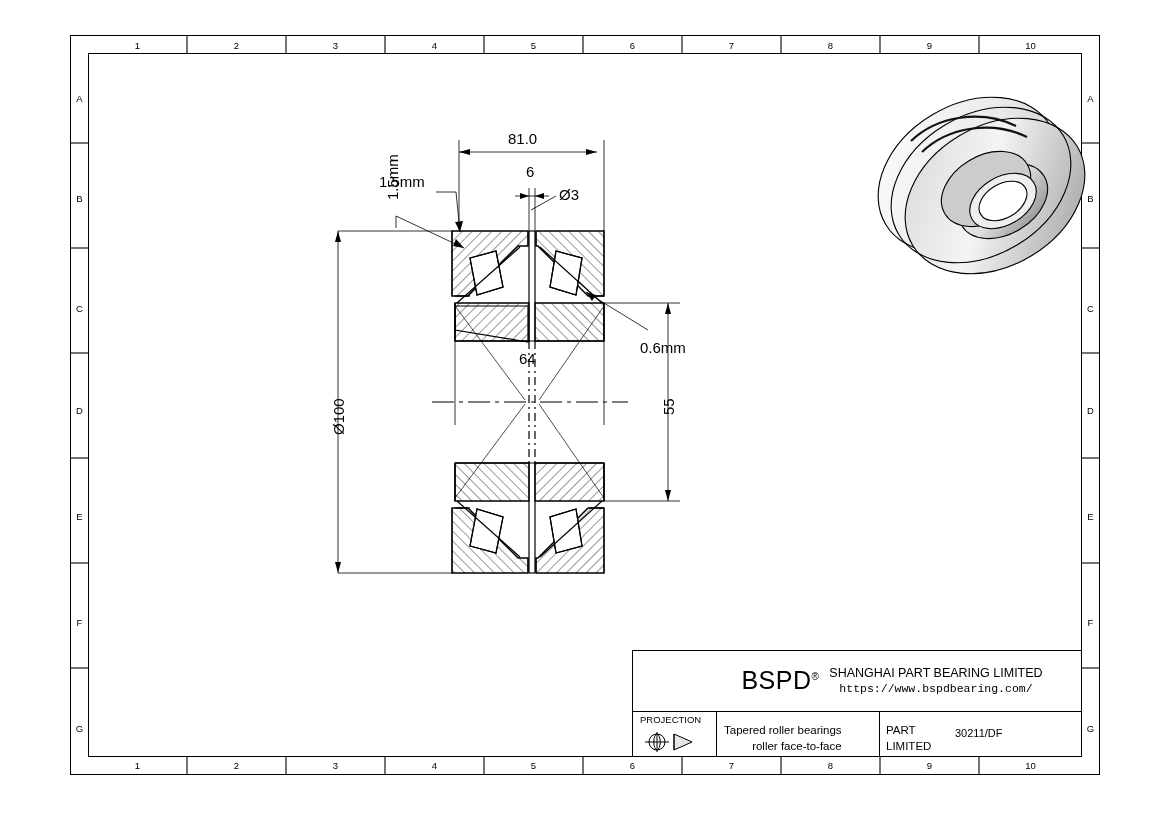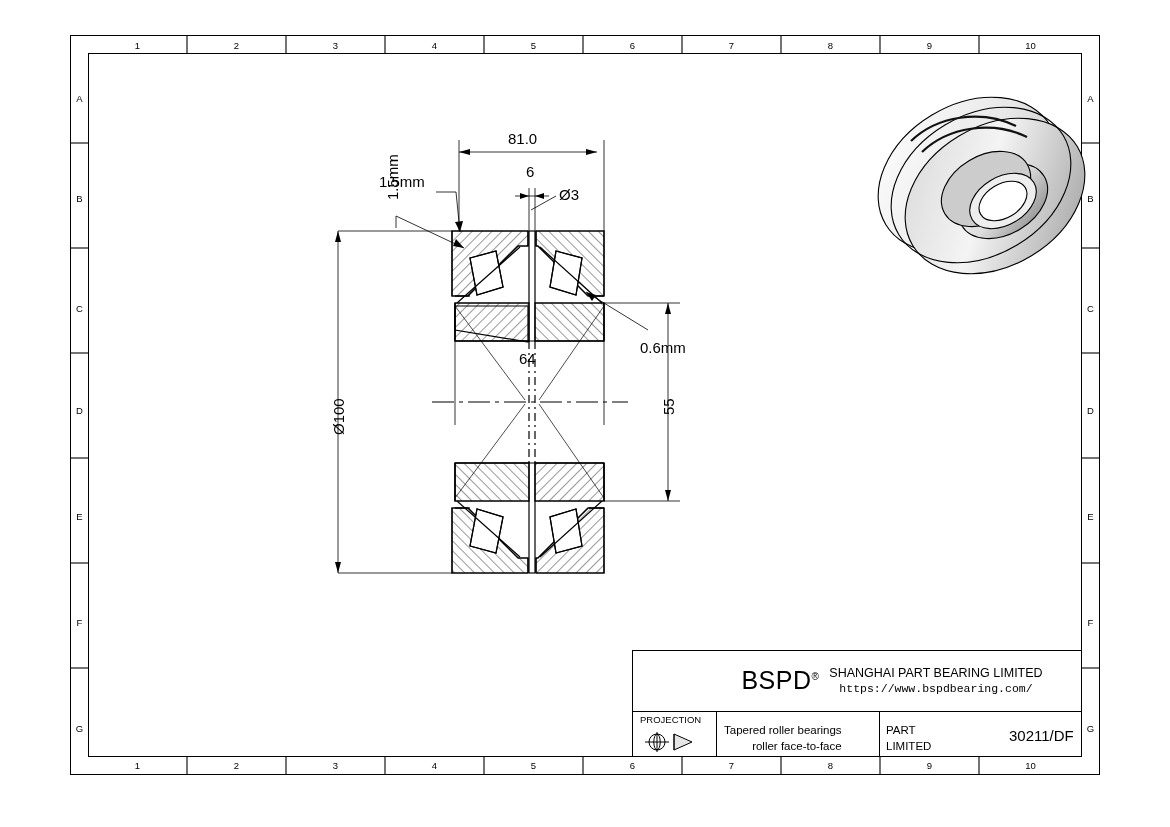--- a/index.html
+++ b/index.html
@@ -23,21 +23,21 @@
   .tb-v2{position:absolute;left:879px;top:711px;width:1.2px;height:46px;background:#000;}
   .brand-wrap{position:absolute;left:632px;top:650px;width:520px;height:61px;display:flex;align-items:center;justify-content:center;}
   .brand{font-size:25px;letter-spacing:.5px;}
   .brand sup{font-size:10px;vertical-align:super;}
   .company{margin-left:10px;font-size:12.5px;line-height:15px;}
   .company .url{font-size:11.5px;}
   .proj-label{position:absolute;left:640px;top:714px;font-size:9.5px;}
   .proj-sym{position:absolute;left:640px;top:730px;width:70px;height:24px;}
   .desc{position:absolute;left:724px;top:722px;font-size:11.5px;line-height:16px;text-align:right;}
   .partnum-label{position:absolute;left:886px;top:722px;font-size:11.5px;line-height:16px;}
-  .partnum-val{position:absolute;left:1009px;top:727px;font-size:15px;}
+  .partnum-val{position:absolute;left:955px;top:727px;font-size:11px;}
 
   
   .dim{position:absolute;font-size:15px;}
   .dim.rot{transform-origin:left top;}
   svg{position:absolute;left:0;top:0;}
 </style>
 </head>
 <body>
 
 <div id="sheet">

